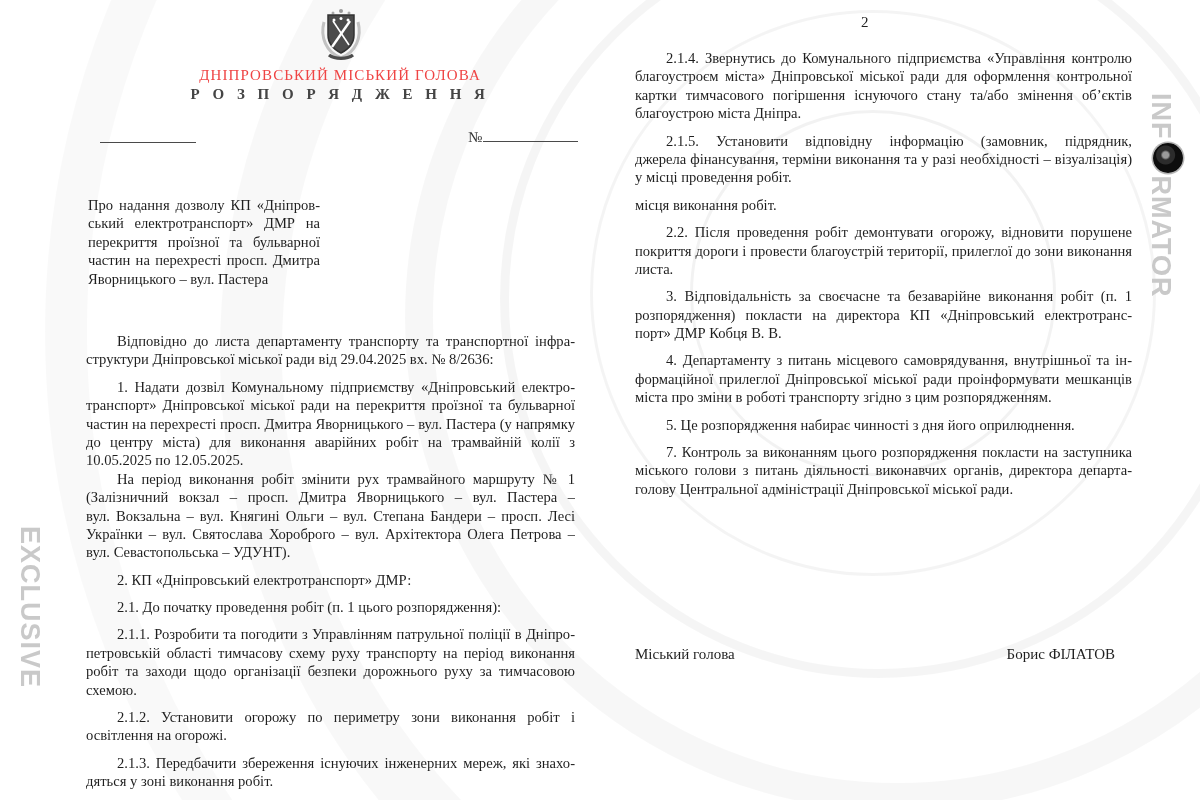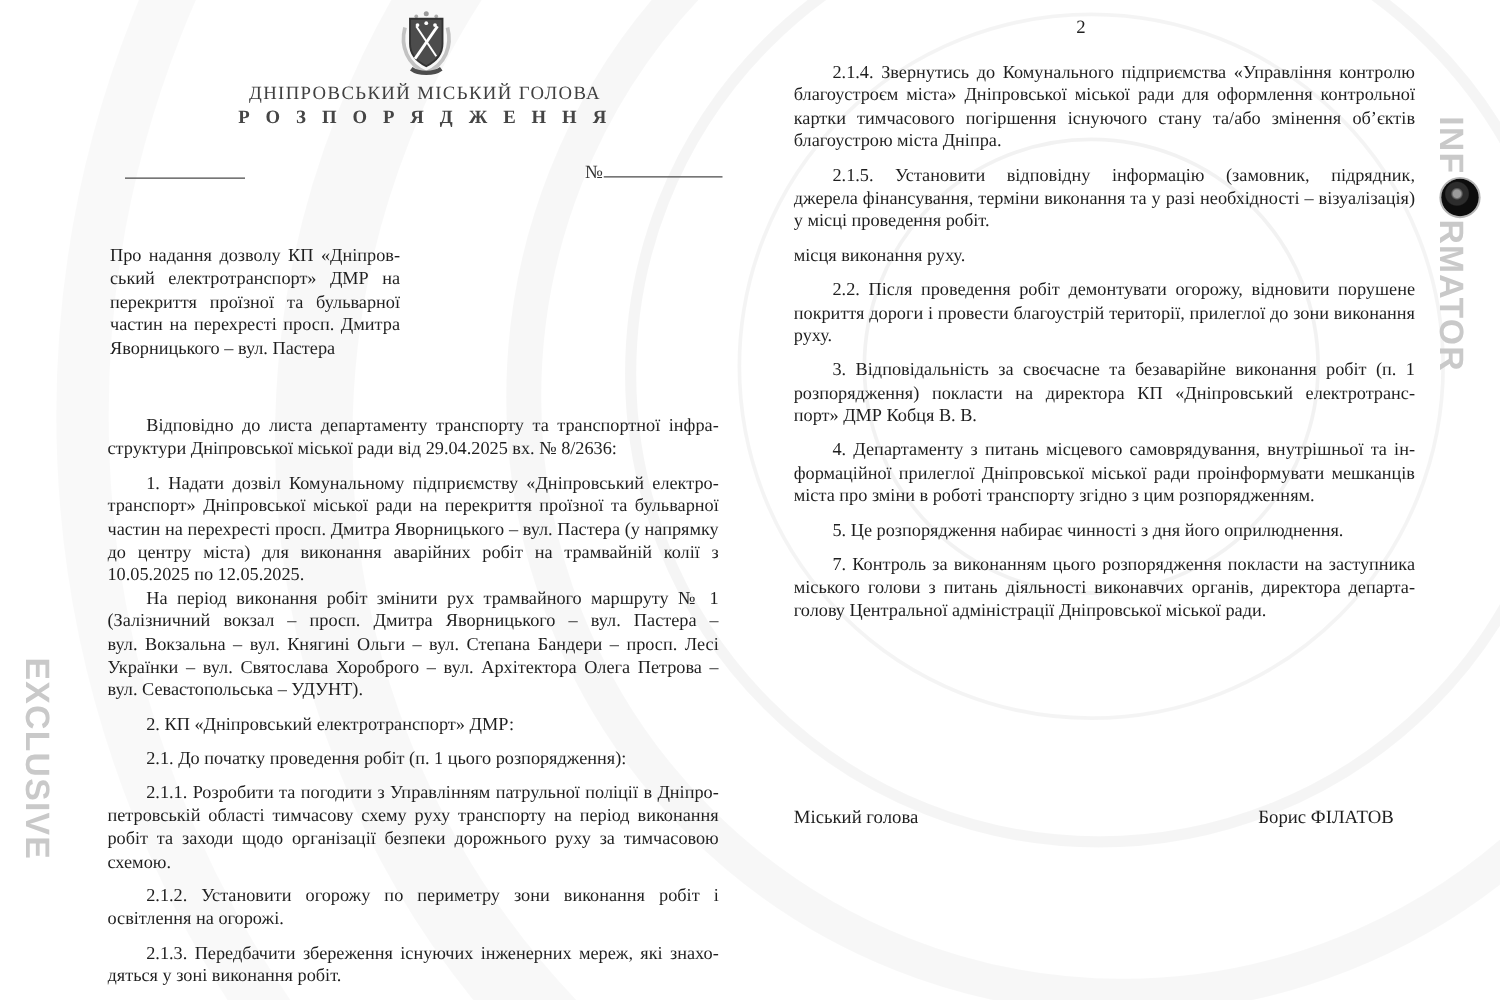--- a/index.html
+++ b/index.html
@@ -41,21 +41,21 @@
     border-radius: 50%;
     background: radial-gradient(circle at 42% 40%, #9a9a9a 0 3px, #2c2c2c 5px 9px, #0d0d0d 10px 15px);
     box-shadow: 0 0 0 1.5px #b5b5b5;
     vertical-align: middle;
   }
 
   
   .emblem { position: absolute; left: 316px; top: 7px; width: 50px; height: 54px; }
   .org {
     position: absolute; left: 340px; top: 67px; transform: translateX(-50%);
-    font-size: 15px; letter-spacing: 1.1px; color: #404040; white-space: nowrap;
+    font-size: 15px; letter-spacing: 1.1px; color: #ef4444; white-space: nowrap;
   }
   .doctype {
     position: absolute; left: 340px; top: 86px; transform: translateX(-50%);
     font-size: 15px; font-weight: bold; letter-spacing: 4.5px; color: #454545; white-space: nowrap; text-align: right;
   }
   .dateline { position: absolute; left: 100px; top: 142px; width: 96px; border-top: 1px solid #4a4a4a; }
   .numline  { position: absolute; left: 468px; top: 128px; font-size: 15px; color: #333; }
   .numline .blank { display: inline-block; width: 95px; height: 13px; border-bottom: 1px solid #4a4a4a; margin-left: 1px; }
 
   
@@ -172,26 +172,26 @@
         <div class="tline just">благоустроєм міста» Дніпровської міської ради для оформлення контрольної</div>
         <div class="tline just">картки тимчасового погіршення існуючого стану та/або змінення об’єктів</div>
         <div class="tline">благоустрою міста Дніпра.</div>
       </div>
       <div class="para">
         <div class="tline just ind">2.1.5. Установити відповідну інформацію (замовник, підрядник, проєктант,</div>
         <div class="tline just">джерела фінансування, терміни виконання та у разі необхідності – візуалізація)</div>
         <div class="tline">у місці проведення робіт.</div>
       </div>
       <div class="para">
-        <div class="tline">місця виконання руху.</div>
+        <div class="tline">місця виконання робіт.</div>
       </div>
       <div class="para">
         <div class="tline just ind">2.2. Після проведення робіт демонтувати огорожу, відновити порушене</div>
         <div class="tline just">покриття дороги і провести благоустрій території, прилеглої до зони виконання</div>
-        <div class="tline">руху.</div>
+        <div class="tline">листа.</div>
       </div>
       <div class="para">
         <div class="tline just ind">3. Відповідальність за своєчасне та безаварійне виконання робіт (п. 1 цього</div>
         <div class="tline just">розпорядження) покласти на директора КП «Дніпровський електротранс-</div>
         <div class="tline">порт» ДМР Кобця В. В.</div>
       </div>
       <div class="para">
         <div class="tline just ind">4. Департаменту з питань місцевого самоврядування, внутрішньої та ін-</div>
         <div class="tline just">формаційної прилеглої Дніпровської міської ради проінформувати мешканців</div>
         <div class="tline">міста про зміни в роботі транспорту згідно з цим розпорядженням.</div>

